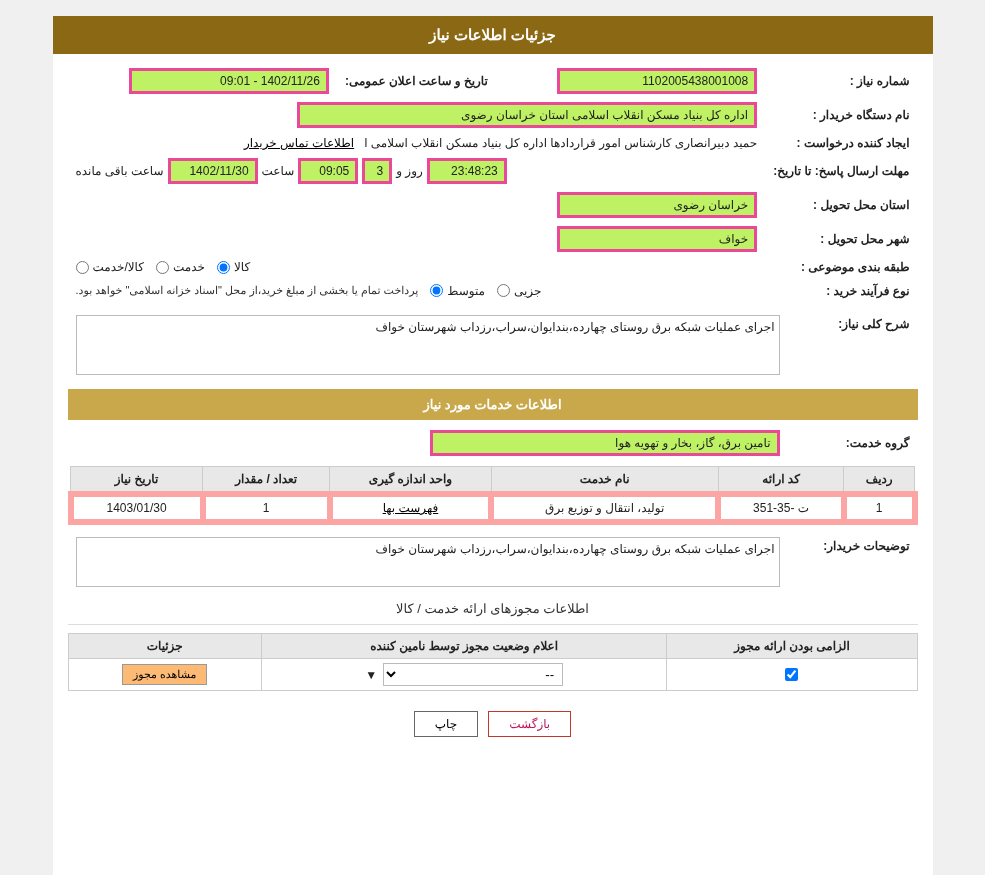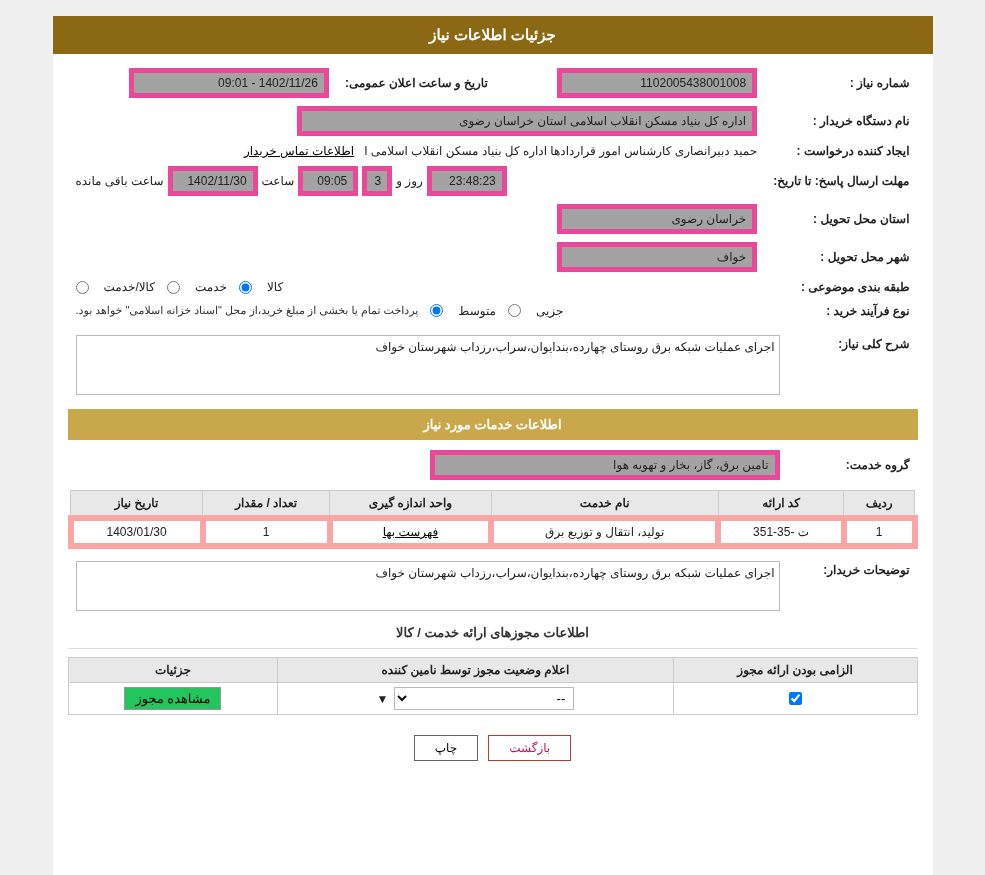--- a/index.html
+++ b/index.html
@@ -49,22 +49,22 @@
       text-align: right;
       font-weight: bold;
       white-space: nowrap;
       width: 130px;
       color: #222;
     }
     .value-cell {
       text-align: right;
     }
     .input-box {
-      border: 5px solid #ec4899;
-      background: #a3a3a3;
+      border: 3px solid #ec4899;
+      background: #bef264;
       padding: 3px 6px;
       min-height: 22px;
       display: inline-block;
     }
     .input-medium {
       width: 200px;
     }
     .input-large {
       width: 460px;
     }
@@ -81,21 +81,21 @@
     }
     .radio-group {
       display: flex;
       align-items: center;
       gap: 12px;
       justify-content: flex-end;
     }
     .radio-item {
       display: flex;
       align-items: center;
-      gap: 15px;
+      gap: 4px;
     }
     .data-table {
       width: 100%;
       border-collapse: collapse;
       margin: 6px 0;
     }
     .data-table th {
       background: #e8e8e8;
       border: 1px solid #ccc;
       padding: 5px 8px;
@@ -181,25 +181,25 @@
     }
     .select-box {
       border: 1px solid #bbb;
       background: #fff;
       padding: 2px 4px;
       width: 180px;
       direction: rtl;
     }
     .view-btn {
       border: 1px solid #999;
-      background: #22c55e;
+      background: #fdba74;
       padding: 3px 10px;
       cursor: pointer;
       font-family: Tahoma, Arial, sans-serif;
-      font-size: 13px;
+      font-size: 11px;
     }
   </style>
 </head>
 <body>
 
 <div class="page-wrapper">
   <div class="header-bar">
     <span>جزئیات اطلاعات نیاز</span>
   </div>
 
@@ -356,21 +356,21 @@
           <tr>
         <td class="label-cell" style="vertical-align:top; padding-top:6px;">توضیحات خریدار:</td>
         <td class="value-cell">
           <div class="small-textarea">اجرای عملیات شبکه برق روستای چهارده،بندایوان،سراب،رزداب شهرستان خواف</div>
         </td>
       </tr>
     </tbody>
       </table>
 
     <div style="text-align:center; margin: 10px 0 6px 0;">
-      <span style="font-weight:bold; font-size:13px; color:#333;">اطلاعات مجوزهای ارائه خدمت / کالا</span>
+      <span style="font-weight:normal; font-size:13px; color:#333;">اطلاعات مجوزهای ارائه خدمت / کالا</span>
     </div>
 
     <hr class="separator-line">
 
     <table class="permit-table">
       <thead>
         <tr>
           <th>الزامی بودن ارائه مجوز</th>
           <th>اعلام وضعیت مجوز توسط نامین کننده</th>
           <th>جزئیات</th>

